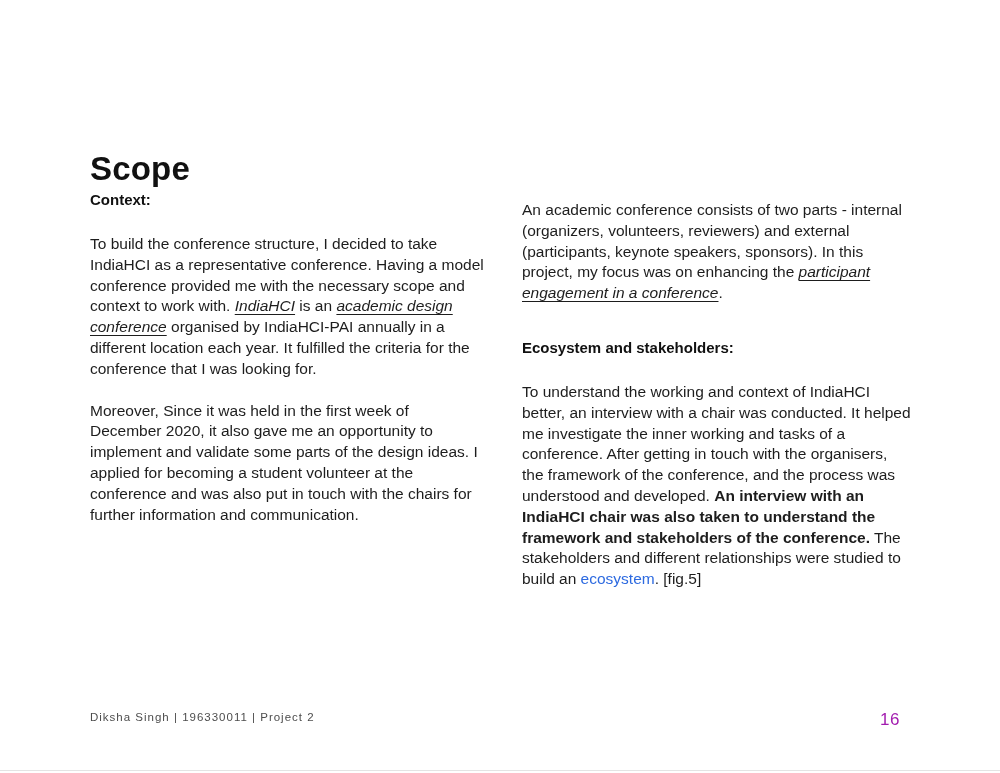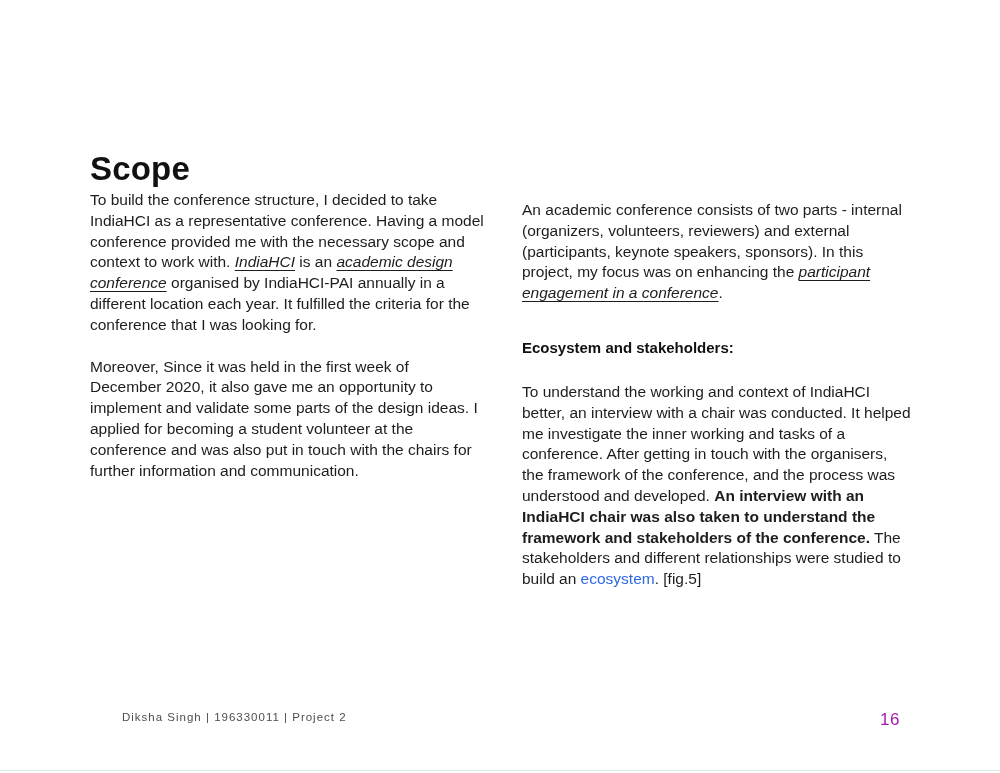--- a/index.html
+++ b/index.html
@@ -64,21 +64,20 @@
     text-underline-offset: 3px;
     cursor: pointer;
   }
   .footer-left {
     position: absolute;
     left: 90px;
     top: 711px;
     font-size: 11.5px;
     letter-spacing: 1px;
     color: #4d4d4d;
-    margin-left: 32px;
   }
   .footer-page {
     position: absolute;
     right: 100px;
     top: 710px;
     font-size: 17px;
     letter-spacing: 0.5px;
     color: #a21caf;
   }
   .page-bottom-divider {
@@ -92,20 +91,21 @@
 </style>
 </head>
 <body>
 
 <div class="page">
 
 
   <h1 class="page-title">Scope</h1>
 
   <div class="col col-left">
+    <h2 class="section-heading">Context:</h2>
     <p class="body-par"><span class="seg-normal">To build the conference structure, I decided to take IndiaHCI as a representative conference. Having a model conference provided me with the necessary scope and context to work with. </span><span class="seg-em">IndiaHCI</span><span class="seg-normal"> is an </span><span class="seg-em">academic design conference</span><span class="seg-normal"> organised by IndiaHCI-PAI annually in a different location each year. It fulfilled the criteria for the conference that I was looking for.</span></p>
     <p class="body-par"><span class="seg-normal">Moreover, Since it was held in the first week of December 2020, it also gave me an opportunity to implement and validate some parts of the design ideas. I applied for becoming a student volunteer at the conference and was also put in touch with the chairs for further information and communication.</span></p>
   </div>
 
   <div class="col col-right">
     <p class="body-par"><span class="seg-normal">An academic conference consists of two parts - internal (organizers, volunteers, reviewers) and external (participants, keynote speakers, sponsors). In this project, my focus was on enhancing the </span><span class="seg-em">participant engagement in a conference</span><span class="seg-normal">.</span></p>
     <h2 class="section-heading spaced">Ecosystem and stakeholders:</h2>
     <p class="body-par"><span class="seg-normal">To understand the working and context of IndiaHCI better, an interview with a chair was conducted. It helped me investigate the inner working and tasks of a conference. After getting in touch with the organisers, the framework of the conference, and the process was understood and developed. </span><span class="seg-bold">An interview with an IndiaHCI chair was also taken to understand the framework and stakeholders of the conference.</span><span class="seg-normal"> The stakeholders and different relationships were studied to build an </span><span class="seg-link">ecosystem</span><span class="seg-normal">. [fig.5]</span></p>
   </div>
 

